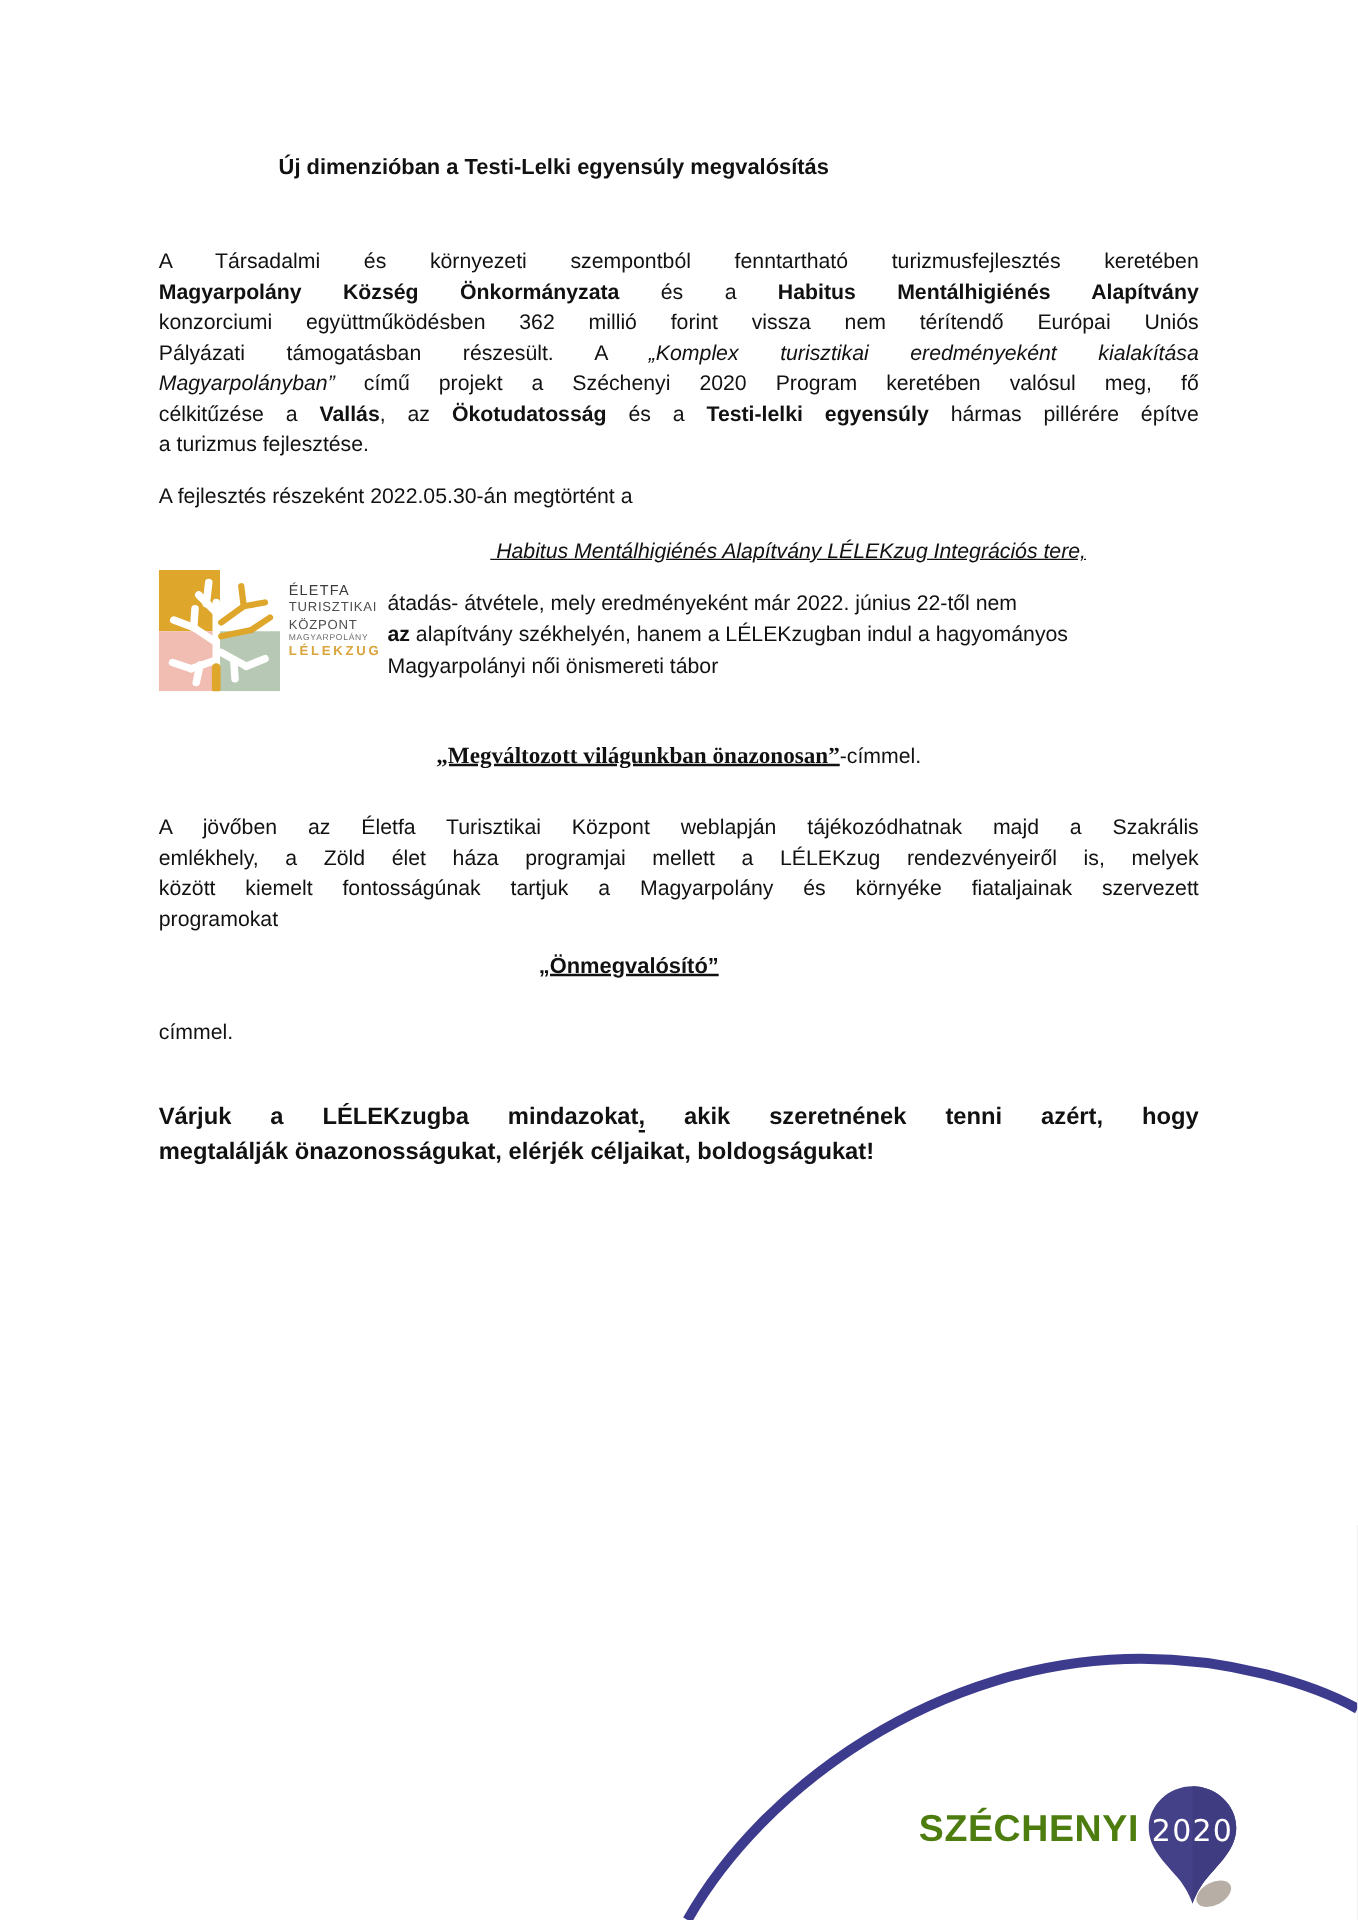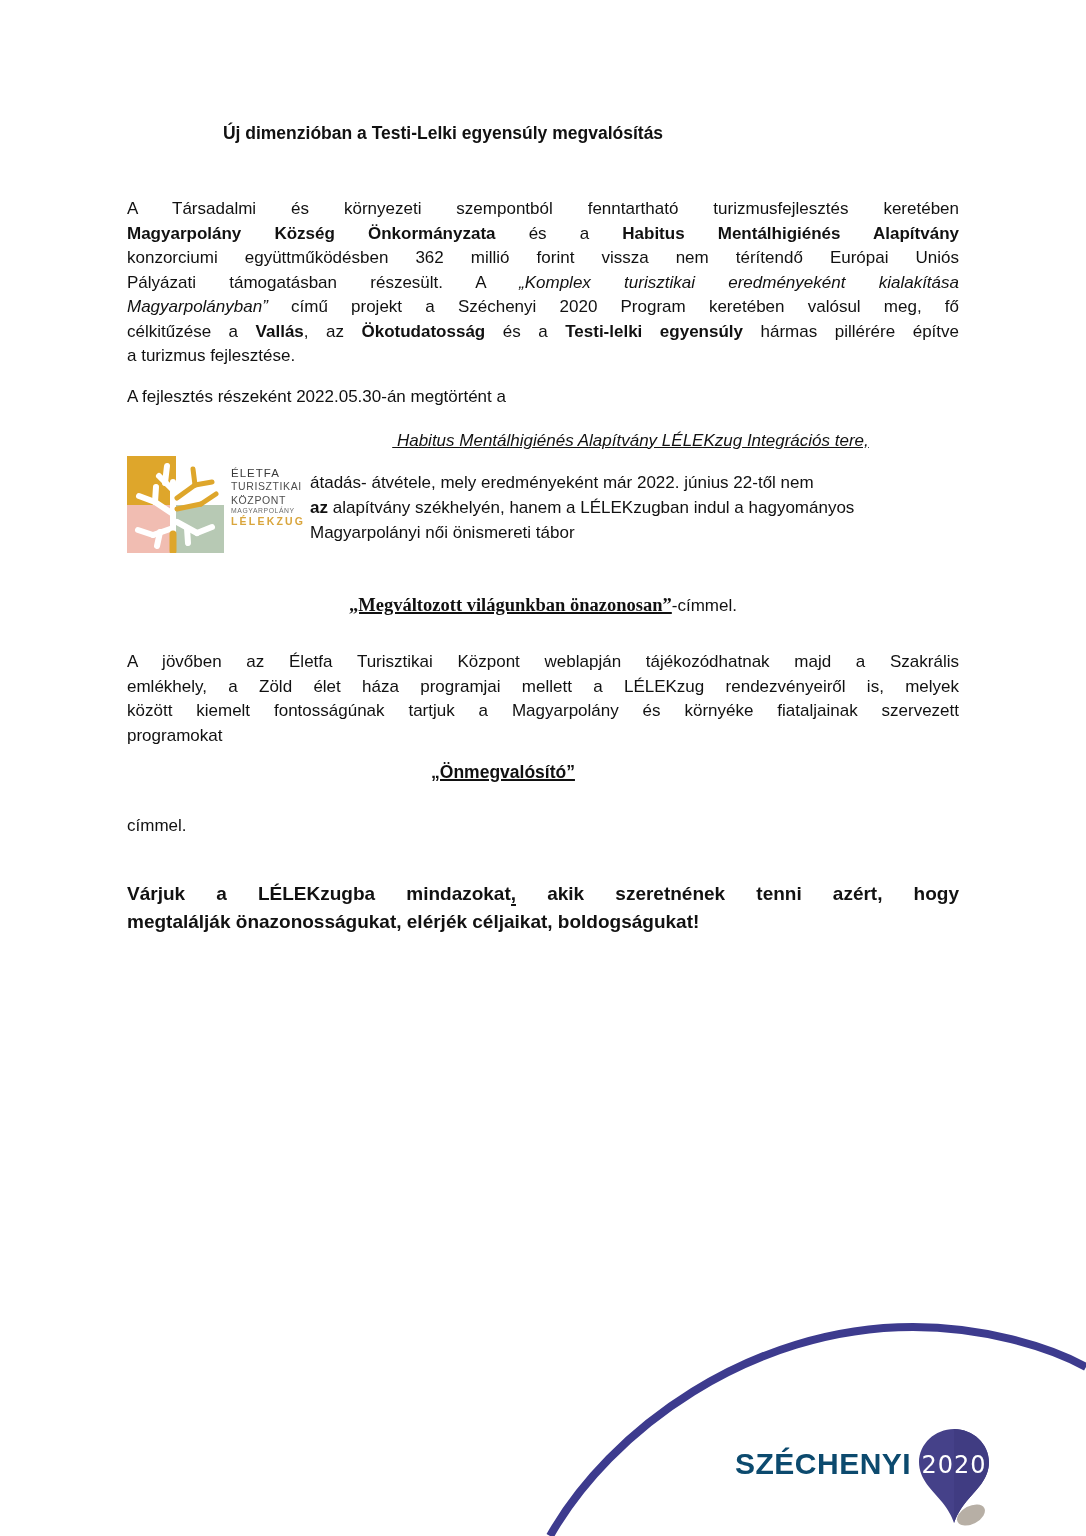--- a/index.html
+++ b/index.html
@@ -55,21 +55,21 @@
     left:0;top:762px;width:1006px;text-align:center;
     font-weight:bold;font-size:17.5px;
   }
   .h-onmeg .u{text-decoration-thickness:2px;}
   .p4{top:814px;}
   .p5{top:880px;font-size:19px;line-height:28px;font-weight:bold;}
   .comma-u{border-bottom:2px solid #111;}
   .arc-svg{left:500px;top:1300px;}
   .szechenyi-word{
     left:735px;top:1447px;
-    font-size:30px;font-weight:bold;color:#0c4a6e;letter-spacing:0.5px;
+    font-size:30px;font-weight:bold;color:#4d7c0f;letter-spacing:0.5px;
   }
   .pin-svg{left:914px;top:1427px;}
 </style>
 </head>
 <body>
 
 <div class="page">
 
   <div class="abs doc-title">Új dimenzióban a Testi-Lelki egyensúly megvalósítás</div>
 

